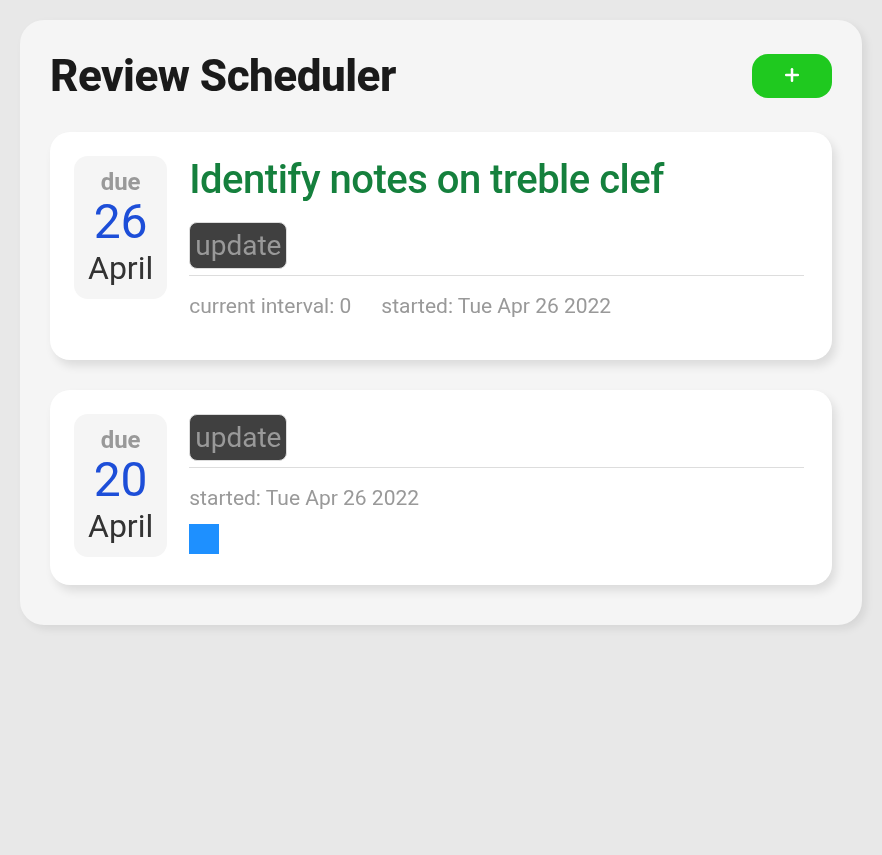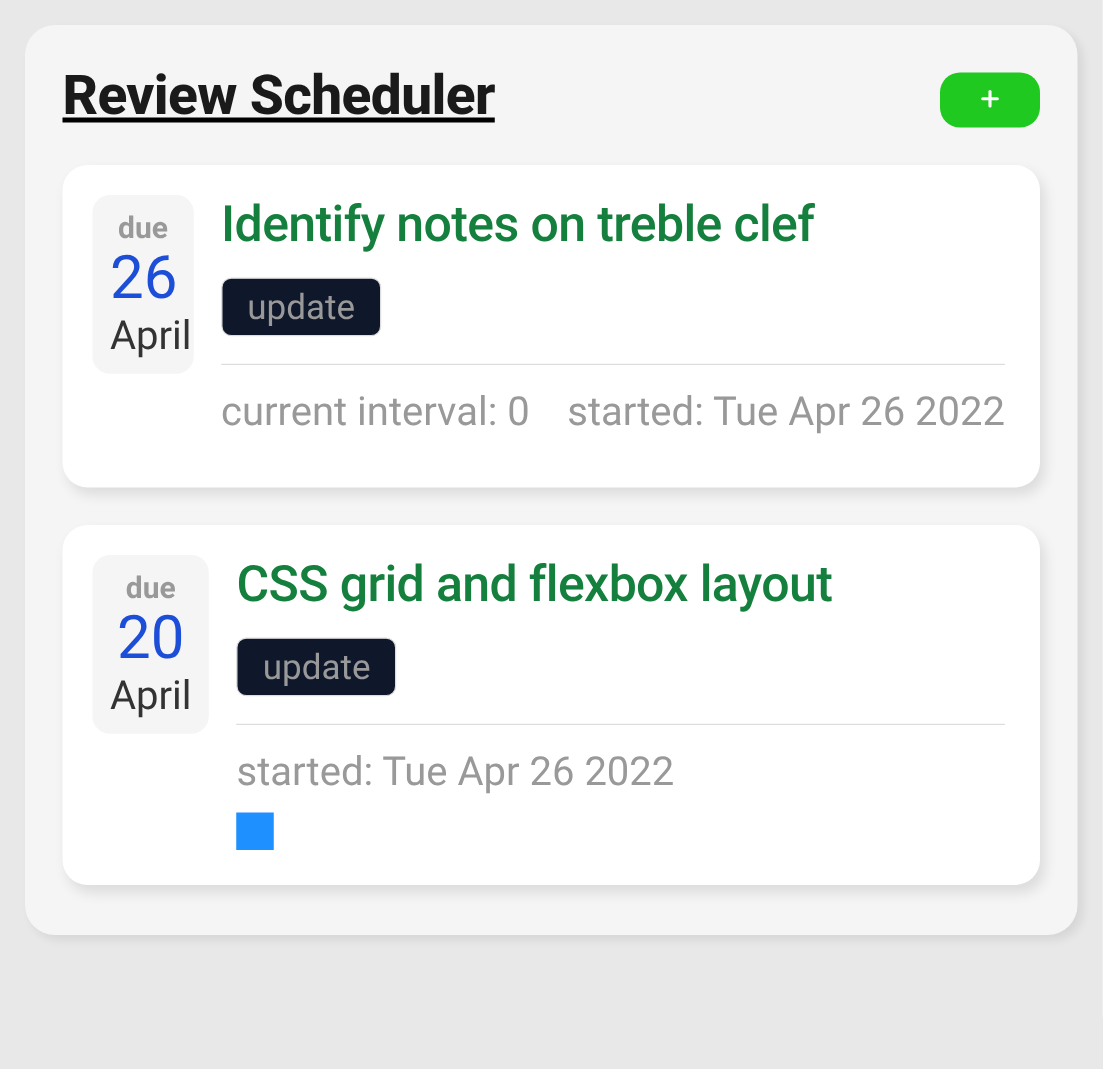--- a/index.html
+++ b/index.html
@@ -16,23 +16,22 @@
     }
     .container {
       background: #f5f5f5;
       border-radius: 24px;
       padding: 30px;
       box-shadow: 4px 4px 8px rgba(0,0,0,0.08);
     }
     .header {
       display: flex;
       justify-content: space-between;
-      align-items: flex-end;
+      align-items: center;
       margin-bottom: 30px;
-      text-decoration: underline;
     }
     .title {
       font-size: 44px;
       font-weight: 800;
       color: #1a1a1a;
       letter-spacing: -0.5px;
     }
     .add-button {
       background: #1fc91f;
       border: none;
@@ -91,40 +90,40 @@
     }
     .card-title {
       font-size: 40px;
       font-weight: 500;
       color: #15803d;
       margin-bottom: 18px;
       letter-spacing: -0.5px;
       line-height: 1.2;
     }
     .update-button {
-      background: #0f172a;
+      background: #404040;
       border: 1px solid #ddd;
       border-radius: 8px;
-      padding: 6px 20px;
+      padding: 6px 5px;
       font-size: 28px;
       color: #999;
       cursor: pointer;
       align-self: flex-start;
       font-family: inherit;
-      margin-bottom: 22px;
+      margin-bottom: 6px;
     }
     .divider {
       border: none;
       border-top: 1px solid #ddd;
       margin-bottom: 18px;
     }
     .meta-row {
       display: flex;
       gap: 30px;
-      font-size: 32px;
+      font-size: 21px;
       color: #999;
       margin-bottom: 14px;
     }
     .meta-item {
       white-space: nowrap;
     }
     .progress-row {
       display: flex;
       gap: 4px;
     }
@@ -168,21 +167,20 @@
     </div>
   </div>
 
   <div class="card">
     <div class="date-badge">
       <div class="date-due-label">due</div>
       <div class="date-day">20</div>
       <div class="date-month">April</div>
     </div>
     <div class="card-body">
-      <div class="card-title">CSS grid and flexbox layout</div>
       <button class="update-button">update</button>
       <hr class="divider">
       <div class="meta-row">
         <div class="meta-item"><span>started: </span><span>Tue Apr 26 2022</span></div>
       </div>
       <div class="progress-row">
           <div class="progress-block"></div>
         </div>
     </div>
   </div>

